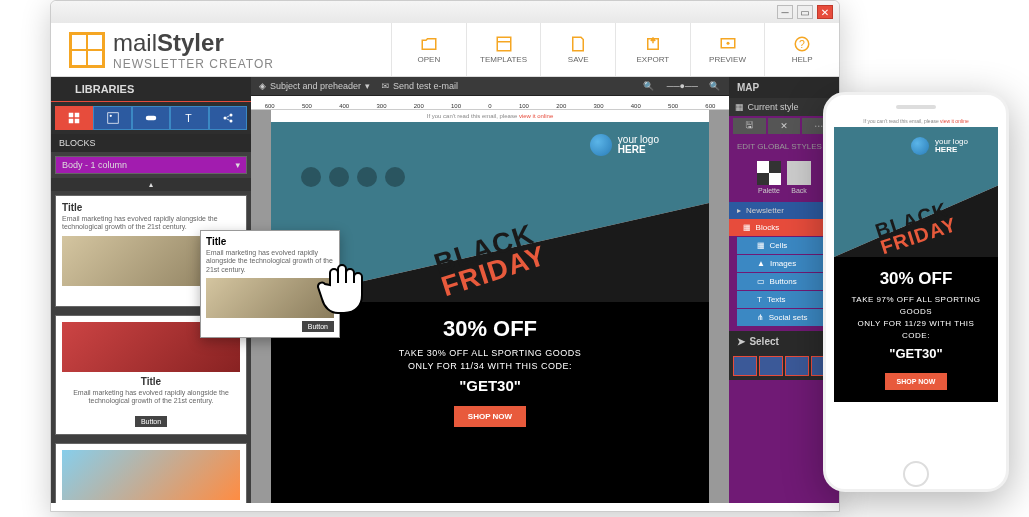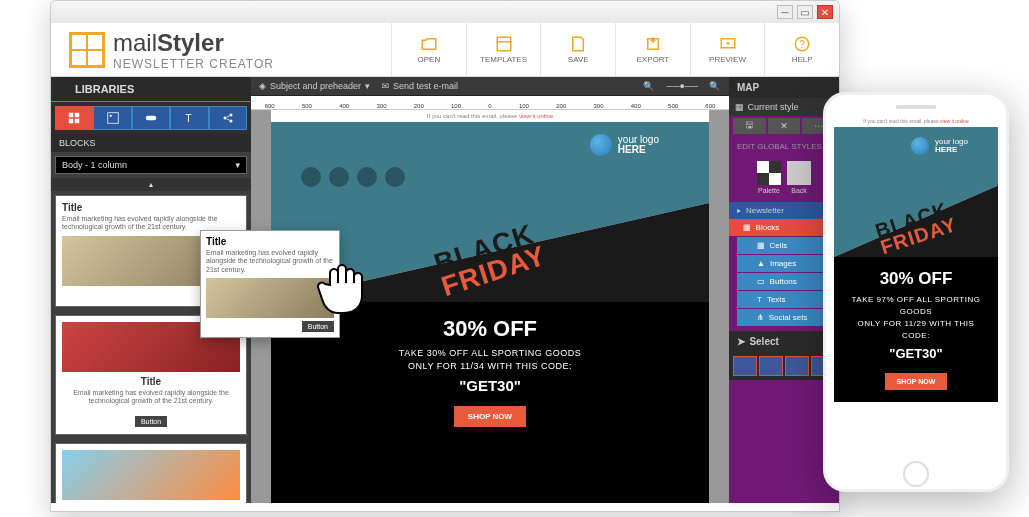--- a/index.html
+++ b/index.html
@@ -26,21 +26,21 @@
 .workspace { display: flex; height: calc(100% - 84px); background: #3a3a3a; }
 
 
 .sidebar-left { width: 200px; background: #3f3f3f; color: #ddd; display: flex; flex-direction: column; }
 .side-header { background: #2a2a2a; padding: 6px 24px; font-size: 11px; font-weight: bold; border-bottom: 1px solid #e74c3c; }
 .lib-tabs { display: flex; background: #2e2e2e; padding: 4px; gap: 0; }
 .lib-tab { flex: 1; height: 24px; border: 1px solid #3b88c3; background: #2c5aa0; display: flex; align-items: center; justify-content: center; }
 .lib-tab.active { background: #e74c3c; border-color: #e74c3c; }
 .lib-tab svg { width: 12px; height: 12px; fill: #fff; }
 .blocks-label { background: #2a2a2a; padding: 4px 8px; font-size: 9px; }
-.blocks-select { margin: 4px; display: flex; align-items: center; background: #000000; border: 1px solid #666; padding: 3px 6px; font-size: 9px; color: #ddd; justify-content: space-between; }
+.blocks-select { margin: 4px; display: flex; align-items: center; background: #a21caf; border: 1px solid #666; padding: 3px 6px; font-size: 9px; color: #ddd; justify-content: space-between; }
 .arrow-bar { text-align: center; background: #333; padding: 2px; font-size: 8px; }
 
 .blocks-list { flex: 1; overflow: hidden; padding: 4px; }
 .block-item { background: #fff; margin-bottom: 8px; padding: 6px; color: #333; border: 1px solid #666; }
 .block-title { font-size: 10px; font-weight: bold; margin-bottom: 2px; }
 .block-desc { font-size: 7px; color: #666; line-height: 1.2; margin-bottom: 4px; }
 .block-img { width: 100%; height: 50px; background: linear-gradient(135deg,#d4c5a0,#8a7c5c); position: relative; }
 .block-img.red { background: linear-gradient(135deg,#c44,#822); }
 .block-img.sky { background: linear-gradient(135deg,#87ceeb,#ff8c42); }
 .block-btn { background: #444; color: #fff; font-size: 7px; padding: 2px 6px; display: inline-block; margin-top: 3px; float: right; }

